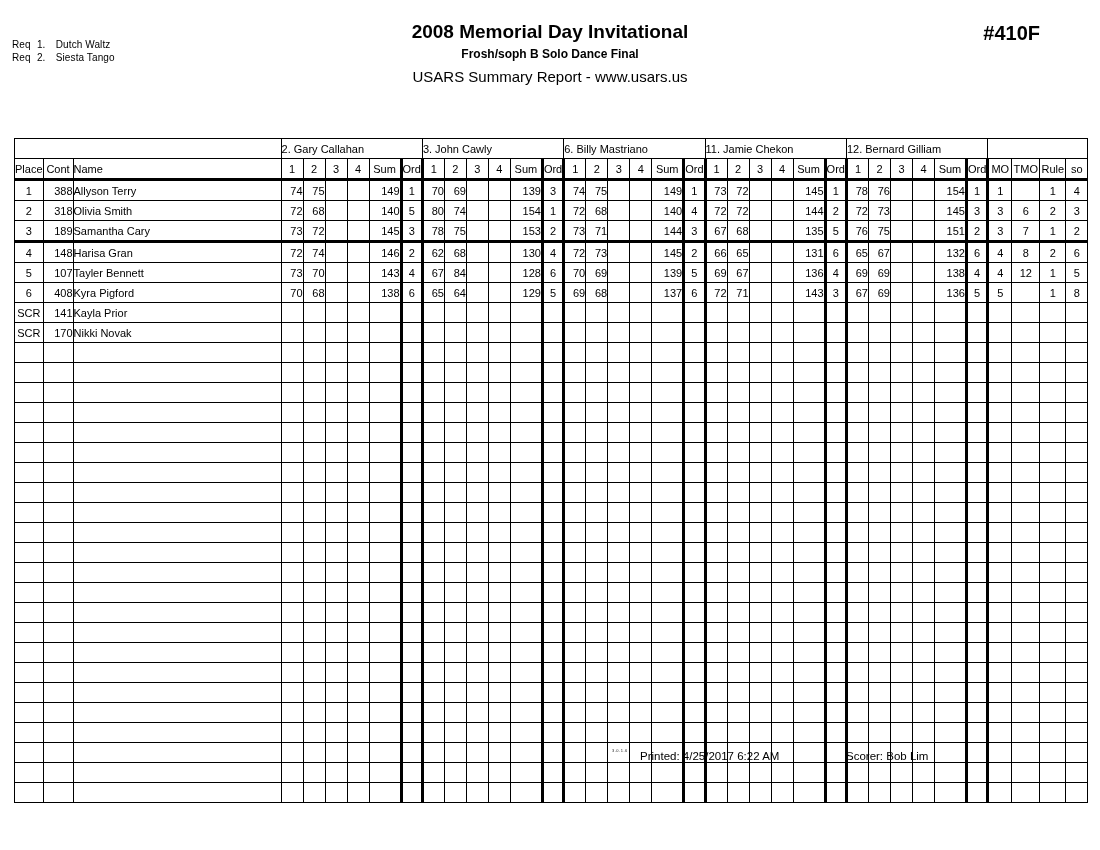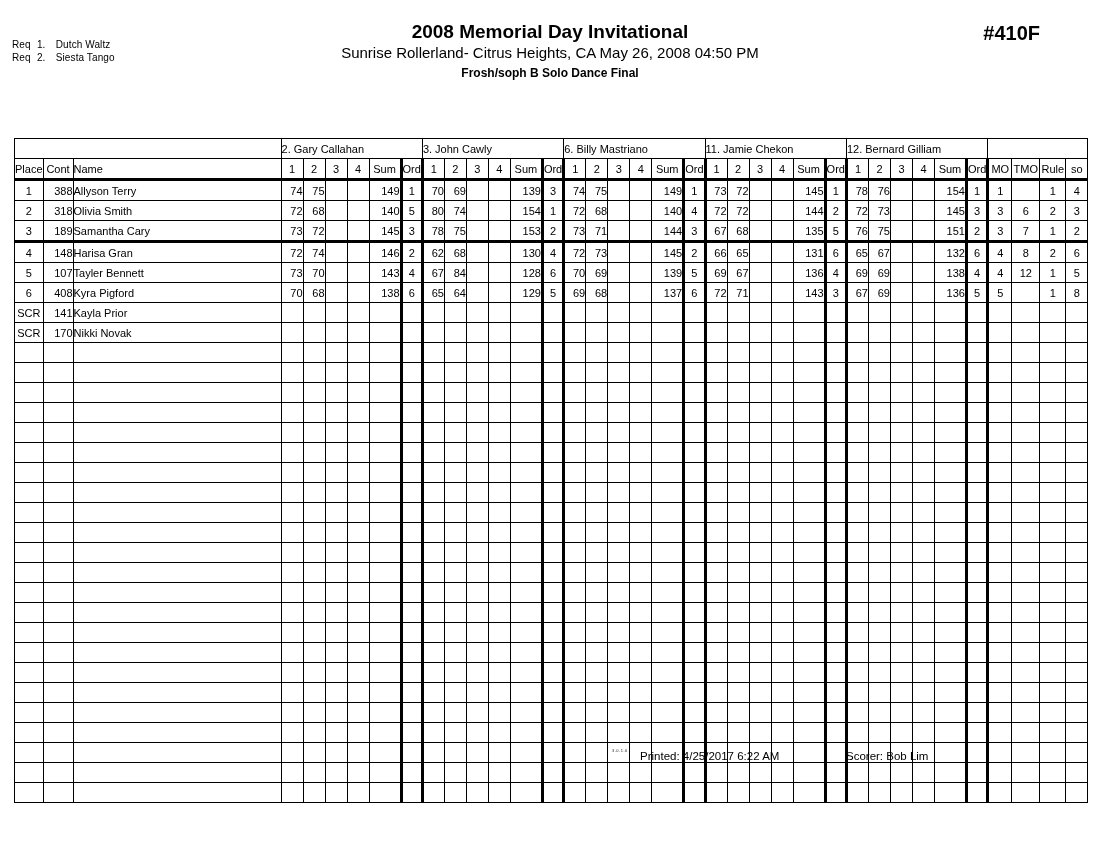--- a/index.html
+++ b/index.html
@@ -98,22 +98,22 @@
   </div>
   <div class="req-line">
     <span class="r-lbl">Req</span>
     <span class="r-num">2.</span>
     <span class="r-name">Siesta Tango</span>
   </div>
 </div>
 
 <div id="titles">
   <div class="t1">2008 Memorial Day Invitational</div>
-  <div class="t2">Sunrise Rollerland- Citrus Heights, CA  May 26, 2008  04:50 PM</div>
   <div class="t3">Frosh/soph B Solo Dance Final</div>
+  <div class="t4">USARS Summary Report - www.usars.us</div>
 </div>
 <div id="event-code">#410F</div>
 
 <table id="sheet">
   <colgroup id="sheet-cols">
       <col style="width: 26px;">
       <col style="width: 30px;">
       <col style="width: 208px;">
       <col style="width: 22px;">
       <col style="width: 22px;">

